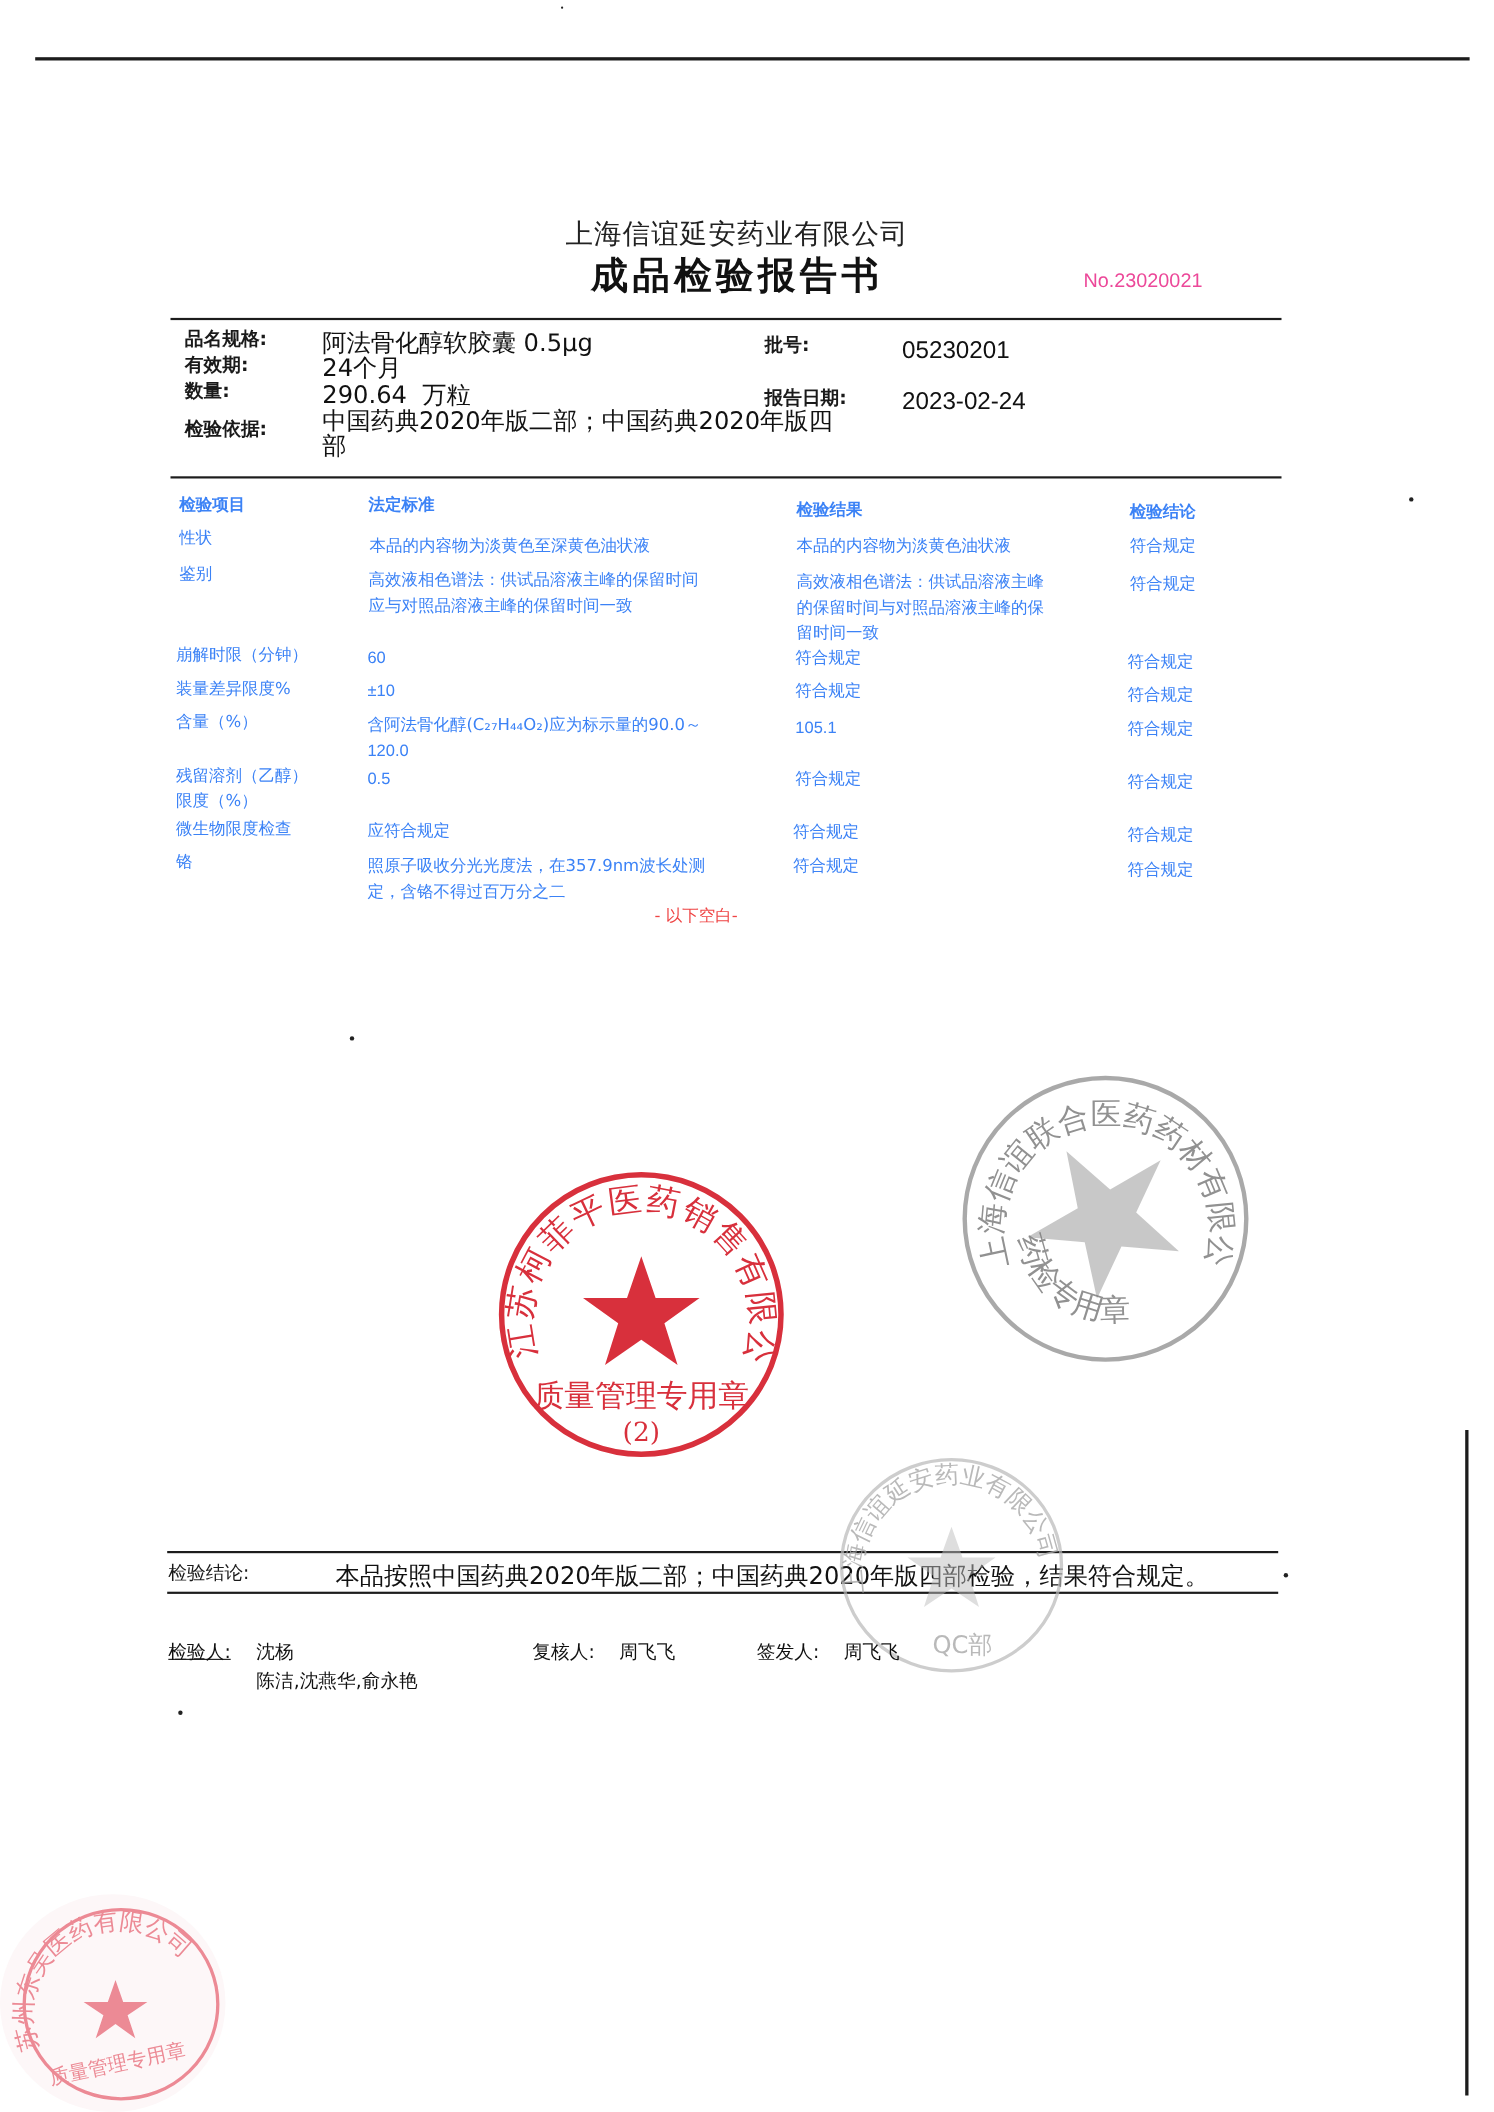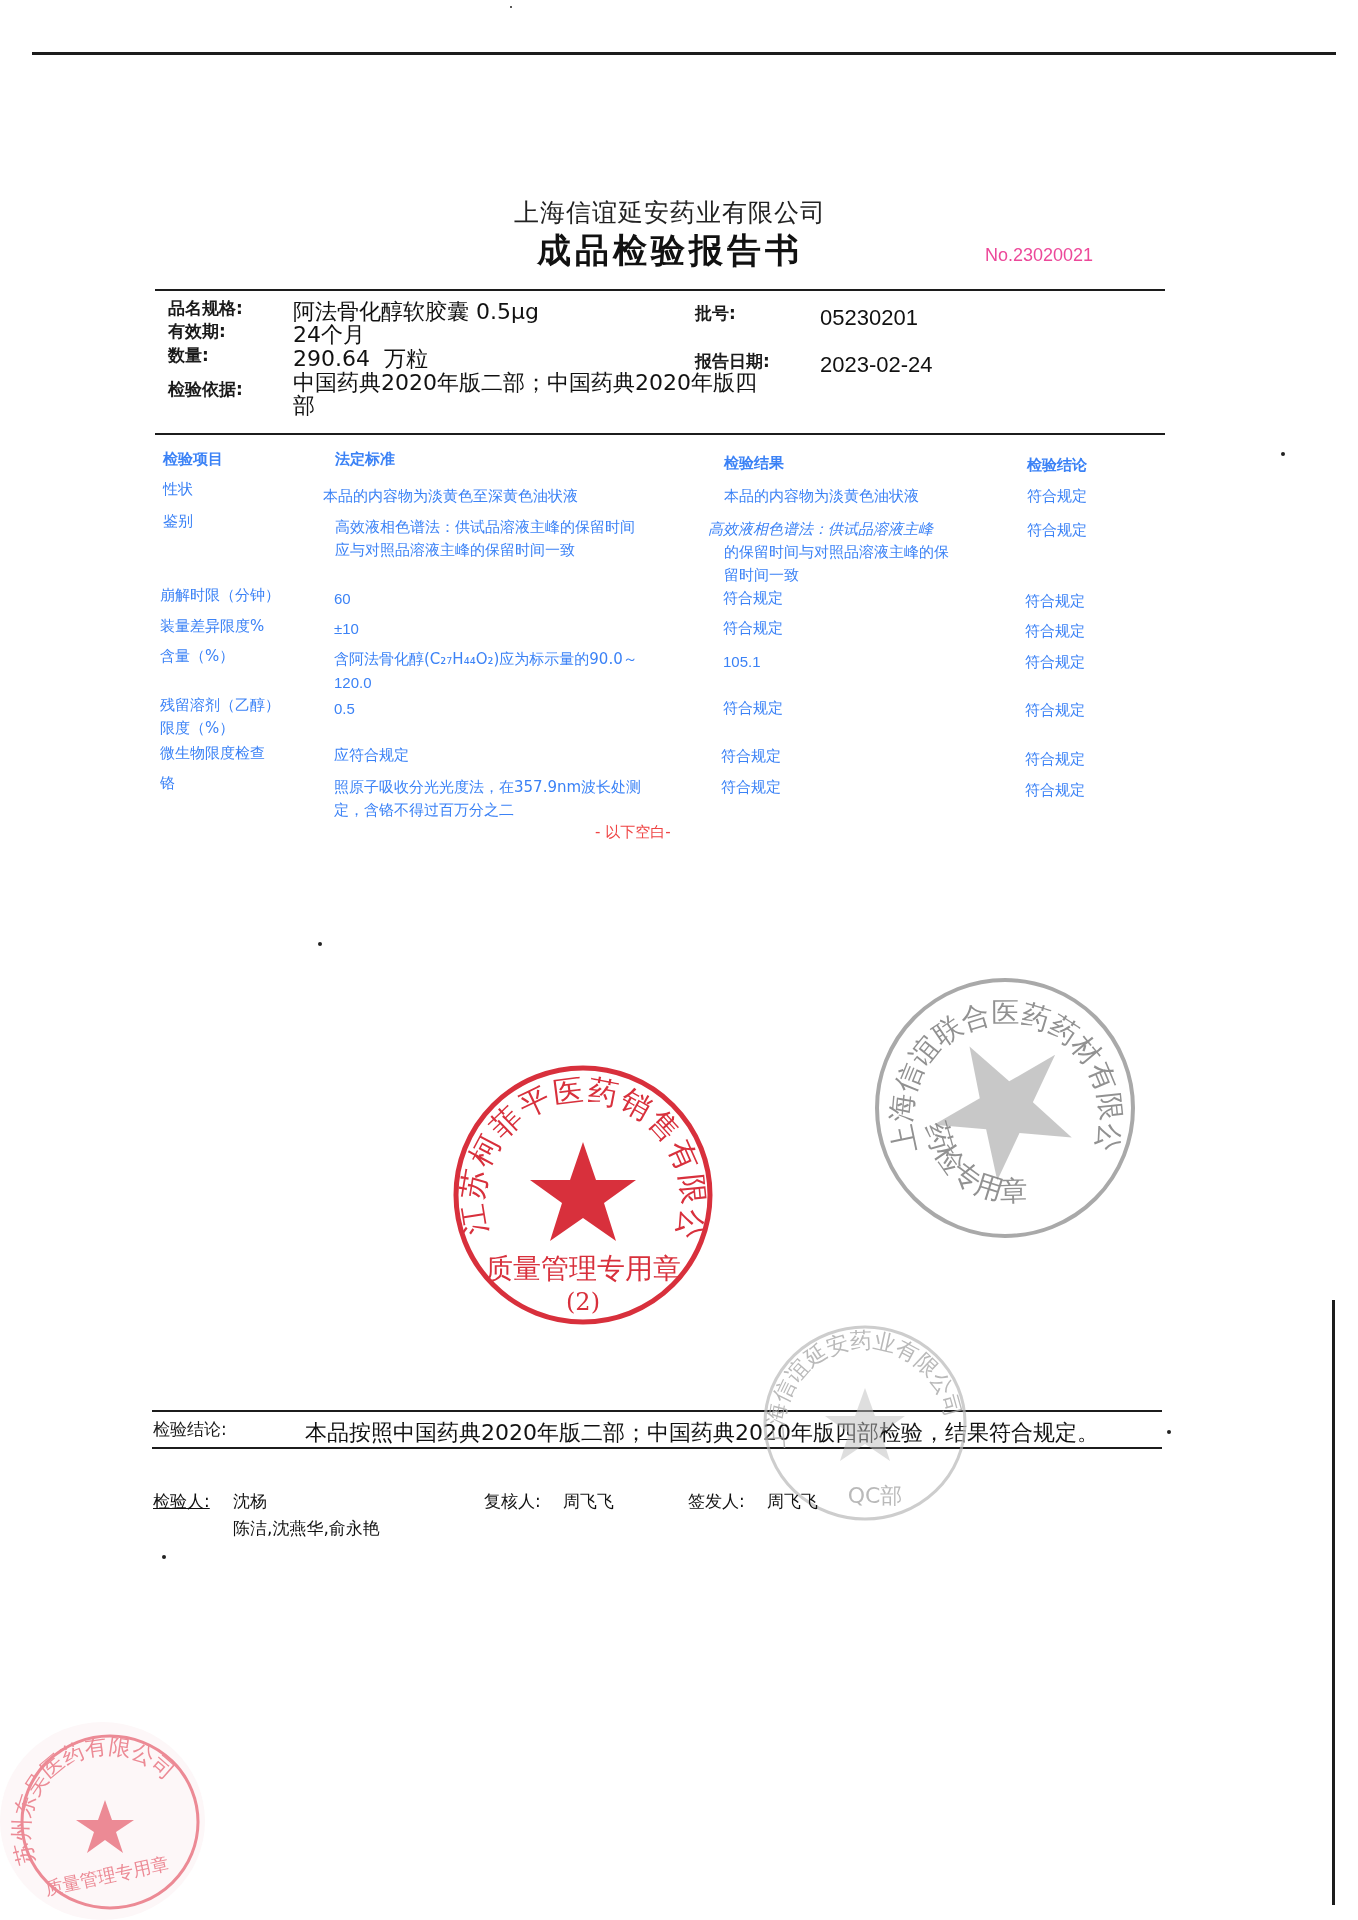--- a/index.html
+++ b/index.html
@@ -50,30 +50,30 @@
 
 <div>
 
   <div class="cell hdr" style="left:163px; top:448px;">检验项目</div>
   <div class="cell hdr" style="left:335px; top:448px;">法定标准</div>
   <div class="cell hdr" style="left:724px; top:452px;">检验结果</div>
   <div class="cell hdr" style="left:1027px; top:454px;">检验结论</div>
 
   <div>
     <div class="cell" style="left:163px; top:478px;">性状</div>
-    <div class="cell" style="left:323px; top:485px;">本品的内容物为淡黄色至深黄色油状液</div>
+    <div class="cell" style="left:336px; top:485px;">本品的内容物为淡黄色至深黄色油状液</div>
     <div class="cell" style="left:724px; top:485px;">本品的内容物为淡黄色油状液</div>
     <div class="cell" style="left:1027px; top:485px;">符合规定</div>
   </div>
 
   <div>
     <div class="cell" style="left:163px; top:510px;">鉴别</div>
     <div class="cell" style="left:335px; top:516px;">高效液相色谱法：供试品溶液主峰的保留时间</div>
     <div class="cell" style="left:335px; top:539px;">应与对照品溶液主峰的保留时间一致</div>
-    <div class="cell" style="left:708px; top:518px;font-style:italic;">高效液相色谱法：供试品溶液主峰</div>
+    <div class="cell" style="left:724px; top:518px;">高效液相色谱法：供试品溶液主峰</div>
     <div class="cell" style="left:724px; top:541px;">的保留时间与对照品溶液主峰的保</div>
     <div class="cell" style="left:724px; top:564px;">留时间一致</div>
     <div class="cell" style="left:1027px; top:519px;">符合规定</div>
   </div>
 
   <div>
     <div class="cell" style="left:160px; top:584px;">崩解时限（分钟）</div>
     <div class="cell" style="left:334px; top:587px; font-family:'Liberation Sans', sans-serif;">60</div>
     <div class="cell" style="left:723px; top:587px;">符合规定</div>
     <div class="cell" style="left:1025px; top:590px;">符合规定</div>

